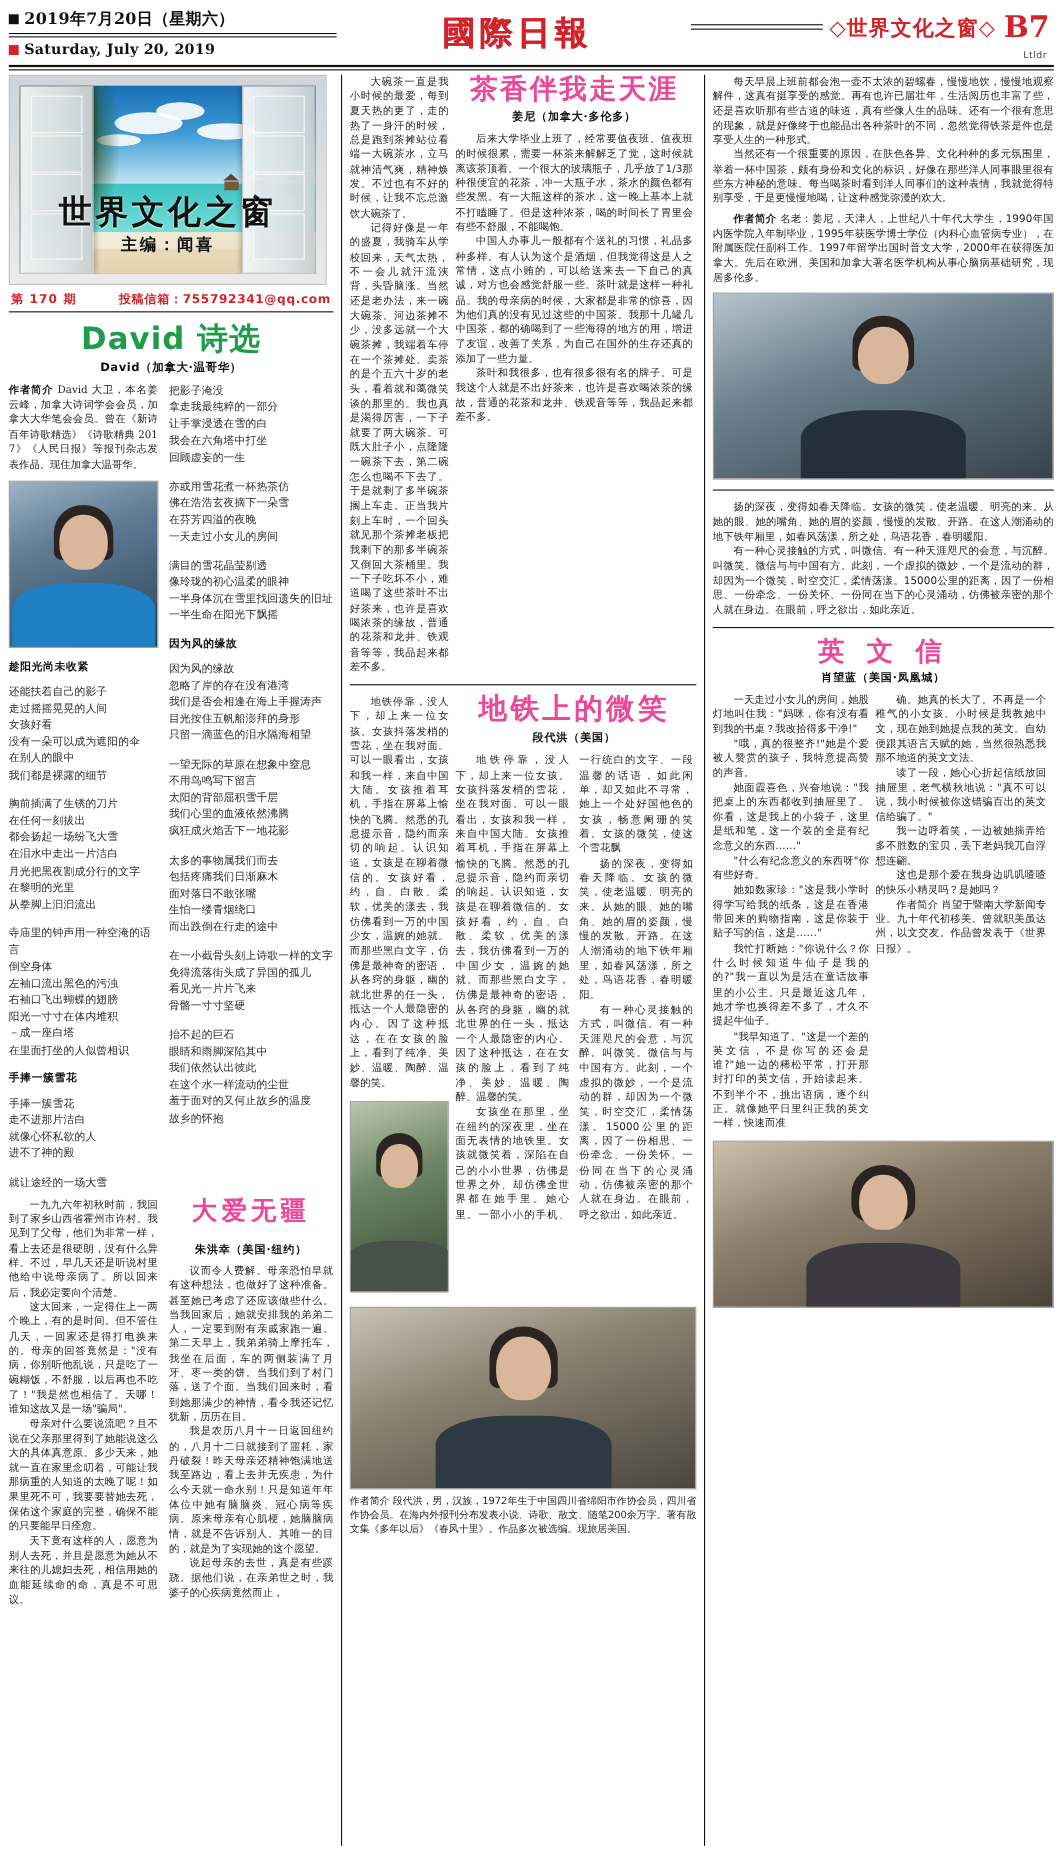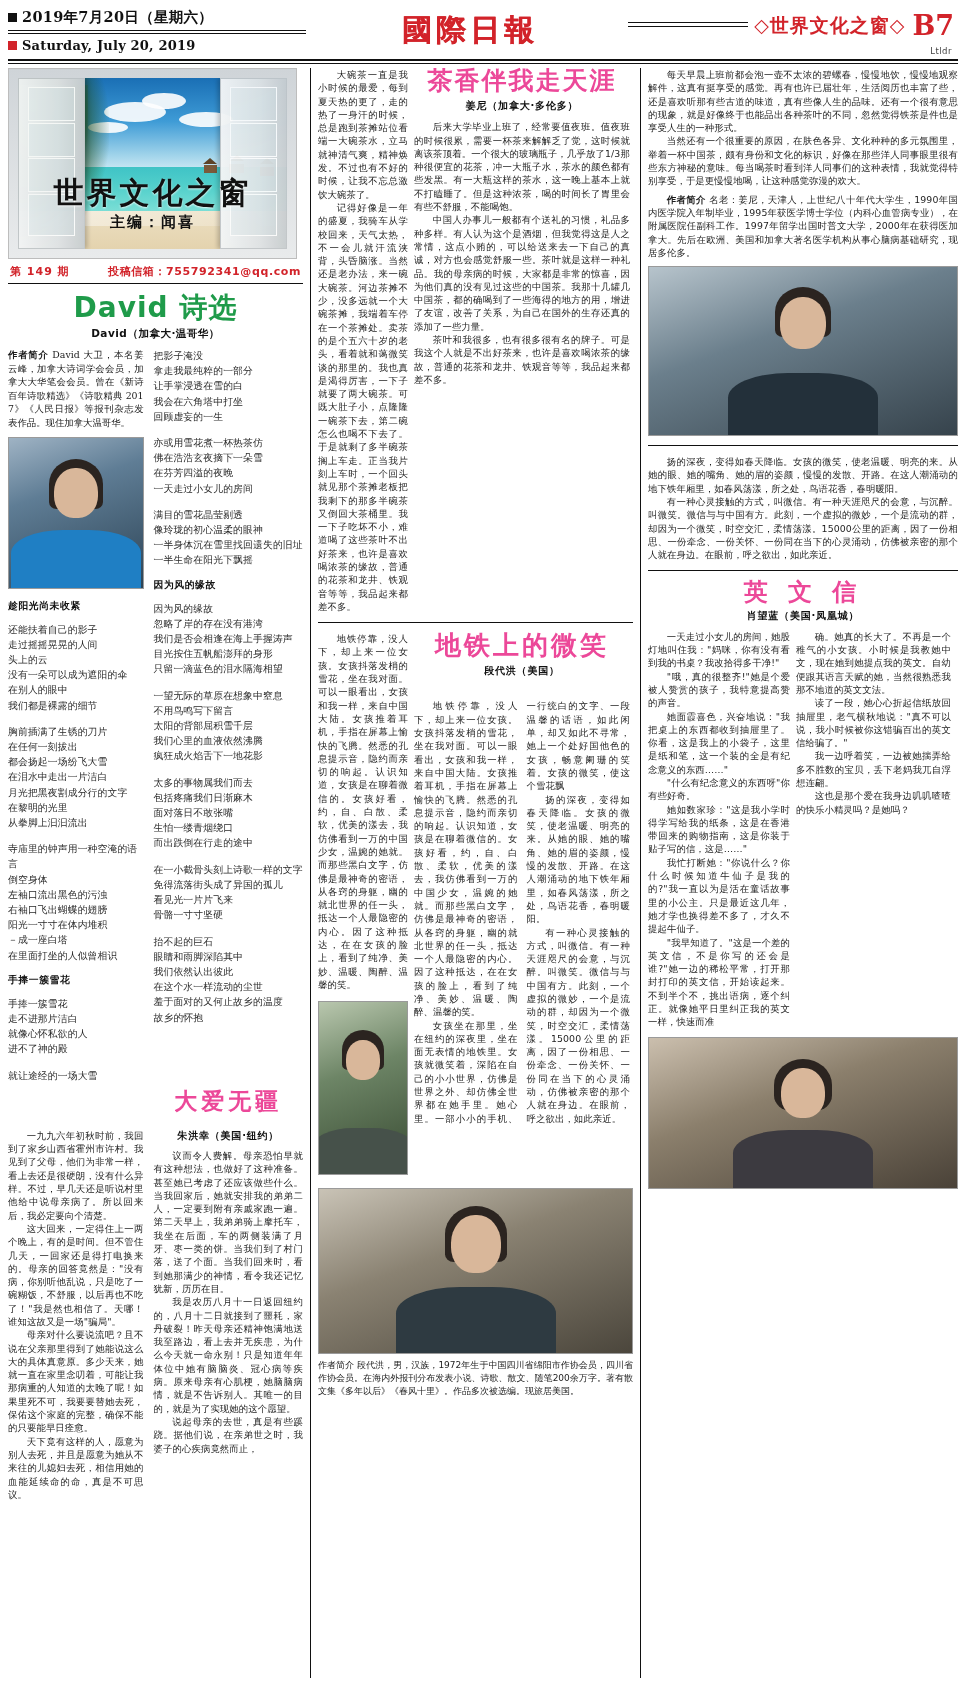--- a/index.html
+++ b/index.html
@@ -206,21 +206,21 @@
             <div class="pane" style="left:14%;top:26%;width:72%;height:20%"></div>
             <div class="pane" style="left:14%;top:47%;width:72%;height:20%"></div>
             <div class="pane" style="left:14%;top:68%;width:72%;height:25%"></div>
           </div>
         </div>
         <div class="bn-title">世界文化之窗</div>
         <div class="bn-sub">主编：闻喜</div>
       </div>
 
       <div class="issuebar">
-        <span class="issue-no">第 149 期</span>
+        <span class="issue-no">第 170 期</span>
         <span class="issue-mail">投稿信箱：755792341@qq.com</span>
       </div>
 
       <div class="david-title">David 诗选</div>
       <div class="david-by">David（加拿大·温哥华）</div>
 
       <div style="display:flex;margin-top:7px;">
 
         <div style="width:142px;padding-right:6px;box-sizing:border-box;">
           <div class="bio">
@@ -231,21 +231,21 @@
           <div class="photo ph-portrait-1">
             <div class="hair" style="top:14%;width:54px;height:50px;"></div>
             <div class="head" style="top:20%;width:44px;height:50px;"></div>
             <div class="torso" style="bottom:0;width:130px;height:58px;background:#1f7fc4;"></div>
           </div>
 
           <div class="poem-title">趁阳光尚未收紧</div>
           <div class="poem">
             <div>还能扶着自己的影子</div>
             <div>走过摇摇晃晃的人间</div>
-            <div>头上的云</div>
+            <div>女孩好看</div>
             <div>没有一朵可以成为遮阳的伞</div>
             <div>在别人的眼中</div>
             <div>我们都是裸露的细节</div>
             <div class="gap"></div>
             <div>胸前插满了生锈的刀片</div>
             <div>在任何一刻拔出</div>
             <div>都会扬起一场纷飞大雪</div>
             <div>在泪水中走出一片洁白</div>
             <div>月光把黑夜割成分行的文字</div>
             <div>在黎明的光里</div>
@@ -319,21 +319,21 @@
             <div>眼睛和雨脚深陷其中</div>
             <div>我们依然认出彼此</div>
             <div>在这个水一样流动的尘世</div>
             <div>羞于面对的又何止故乡的温度</div>
             <div>故乡的怀抱</div>
           </div>
         </div>
       </div>
 
       <div style="display:flex;margin-top:6px;">
-        <div style="width:142px;padding-right:6px;box-sizing:border-box;margin-top:40px;">
+        <div style="width:142px;padding-right:6px;box-sizing:border-box;">
           <div class="body-text">
             <p>一九九六年初秋时前，我回到了家乡山西省霍州市许村。我见到了父母，他们为非常一样，看上去还是很硬朗，没有什么异样。不过，早几天还是听说村里他给中说母亲病了。所以回来后，我必定要向个清楚。</p>
             <p>这大回来，一定得住上一两个晚上，有的是时间。但不管住几天，一回家还是得打电换来的。母亲的回答竟然是："没有病，你别听他乱说，只是吃了一碗糊饭，不舒服，以后再也不吃了！"我是然也相信了。天哪！谁知这故又是一场"骗局"。</p>
             <p>母亲对什么要说流吧？且不说在父亲那里得到了她能说这么大的具体真意原。多少天来，她就一直在家里念叨着，可能让我那病重的人知道的太晚了呢！如果里死不可，我要要替她去死，保佑这个家庭的完整，确保不能的只要能早日痊愈。</p>
             <p>天下竟有这样的人，愿意为别人去死，并且是愿意为她从不来往的儿媳妇去死，相信用她的血能延续命的命，真是不可思议。</p>
           </div>
         </div>
         <div style="width:154px;padding-left:4px;box-sizing:border-box;">
           <div class="red-head red-head-sm" style="margin-bottom:16px;">大爱无疆</div>
           <div class="byline" style="margin-bottom:6px;">朱洪幸（美国·纽约）</div>
@@ -377,21 +377,21 @@
           </div>
           <div class="photo ph-portrait-2" style="height:172px;margin-top:10px;">
             <div class="hair" style="top:16%;width:42px;height:40px;"></div>
             <div class="head" style="top:22%;width:34px;height:40px;"></div>
             <div class="torso" style="bottom:0;width:100px;height:46px;background:#46514a;"></div>
           </div>
         </div>
 
         <div style="width:216px;box-sizing:border-box;">
           <div class="red-head" style="font-size:26px;letter-spacing:3px;">地铁上的微笑</div>
-          <div class="byline" style="margin-bottom:21px;">段代洪（美国）</div>
+          <div class="byline" style="margin-bottom:7px;">段代洪（美国）</div>
           <div class="twocol body-text">
             <p>地铁停靠，没人下，却上来一位女孩。女孩抖落发梢的雪花，坐在我对面。可以一眼看出，女孩和我一样，来自中国大陆。女孩推着耳机，手指在屏幕上愉快的飞腾。然悉的孔息提示音，隐约而亲切的响起。认识知道，女孩是在聊着微信的。女孩好看，约，自、白散、柔软，优美的漾去，我仿佛看到一万的中国少女，温婉的她就。而那些黑白文字，仿佛是最神奇的密语，从各窍的身躯，幽的就北世界的任一头，抵达一个人最隐密的内心。因了这种抵达，在在女孩的脸上，看到了纯净、美妙、温暖、陶醉、温馨的笑。</p>
             <p>女孩坐在那里，坐在纽约的深夜里，坐在面无表情的地铁里。女孩就微笑着，深陷在自己的小小世界，仿佛是世界之外、却仿佛全世界都在她手里。她心里。一部小小的手机、一行统白的文字、一段温馨的话语，如此闲单，却又如此不寻常，她上一个处好国他色的女孩，畅意阑珊的笑着。女孩的微笑，使这个雪花飘</p>
             <p>扬的深夜，变得如春天降临。女孩的微笑，使老温暖、明亮的来。从她的眼、她的嘴角、她的眉的姿颜，慢慢的发散、开路。在这人潮涌动的地下铁年厢里，如春风荡漾，所之处，鸟语花香，春明暖阳。</p>
             <p>有一种心灵接触的方式，叫微信。有一种天涯咫尺的会意，与沉醉。叫微笑。微信与与中国有方。此刻，一个虚拟的微妙，一个是流动的群，却因为一个微笑，时空交汇，柔情荡漾。15000公里的距离，因了一份相思、一份牵念、一份关怀、一份同在当下的心灵涌动，仿佛被亲密的那个人就在身边。在眼前，呼之欲出，如此亲近。</p>
           </div>
         </div>
       </div>
 
       <div class="photo ph-portrait-3" style="height:164px;margin:8px 0 5px 0;">
@@ -445,20 +445,21 @@
             <p>我忙打断她："你说什么？你什么时候知道牛仙子是我的的?"我一直以为是活在童话故事里的小公主。只是最近这几年，她才学也换得差不多了，才久不提起牛仙子。</p>
             <p>"我早知道了。"这是一个差的英文信，不是你写的还会是谁?"她一边的稀松平常，打开那封打印的英文信，开始读起来。不到半个不，挑出语病，逐个纠正。就像她平日里纠正我的英文一样，快速而准</p>
           </div>
         </div>
         <div style="width:155px;box-sizing:border-box;">
           <div class="body-text">
             <p>确。她真的长大了。不再是一个稚气的小女孩。小时候是我教她中文，现在她到她提点我的英文。自幼便跟其语言天赋的她，当然很熟悉我那不地道的英文文法。</p>
             <p>读了一段，她心心折起信纸放回抽屉里，老气横秋地说："真不可以说，我小时候被你这错骗百出的英文信给骗了。"</p>
             <p>我一边呼着笑，一边被她揣弄给多不胜数的宝贝，丢下老妈我兀自浮想连翩。</p>
             <p>这也是那个爱在我身边叽叽喳喳的快乐小精灵吗？是她吗？</p>
+            <p><span>作者简介 肖望于暨南大学新闻专业。九十年代初移美。曾就职美虽达州，以文交友。作品曾发表于《世界日报》。</span></p>
           </div>
         </div>
       </div>
 
       <div class="photo ph-portrait-3" style="height:150px;margin-top:8px;background:linear-gradient(160deg,#cbbfae 0%,#8b7f6c 40%,#4a4238 100%);">
         <div class="hair" style="top:14%;width:58px;height:52px;border-radius:50% 50% 30% 30%;"></div>
         <div class="head" style="top:20%;width:44px;height:50px;"></div>
         <div class="torso" style="bottom:0;width:140px;height:58px;background:#3c3a40;"></div>
       </div>
     </div>

